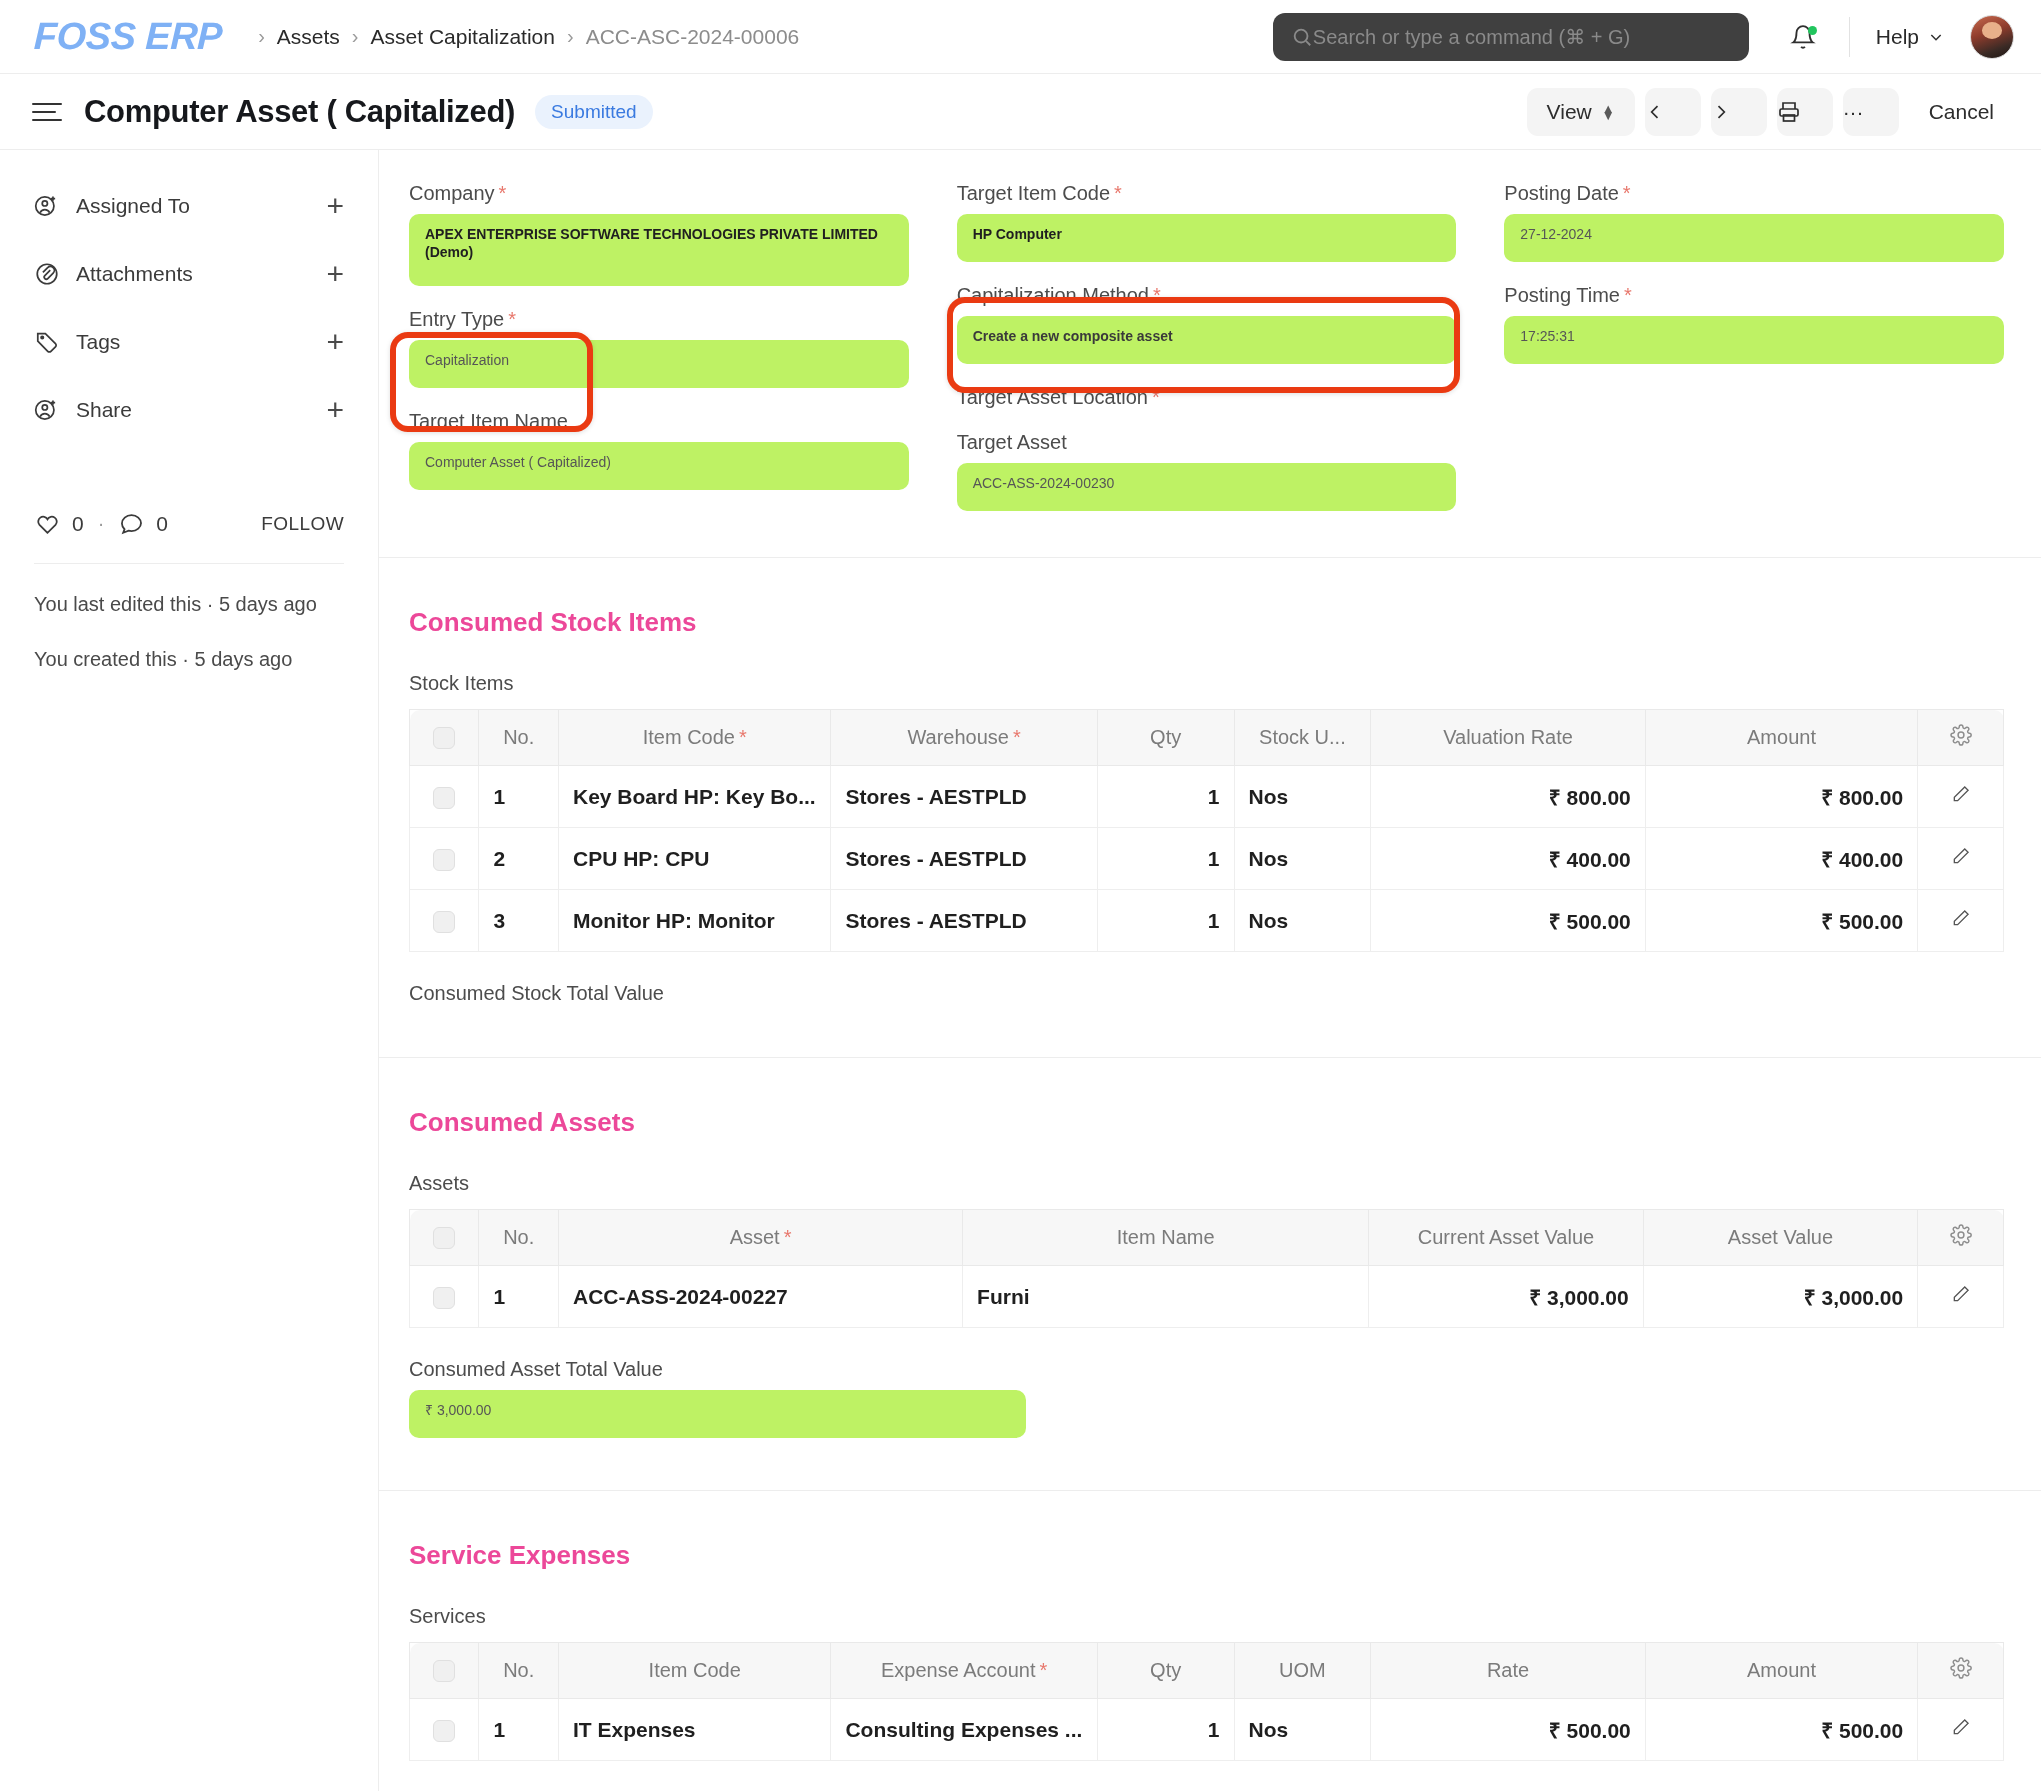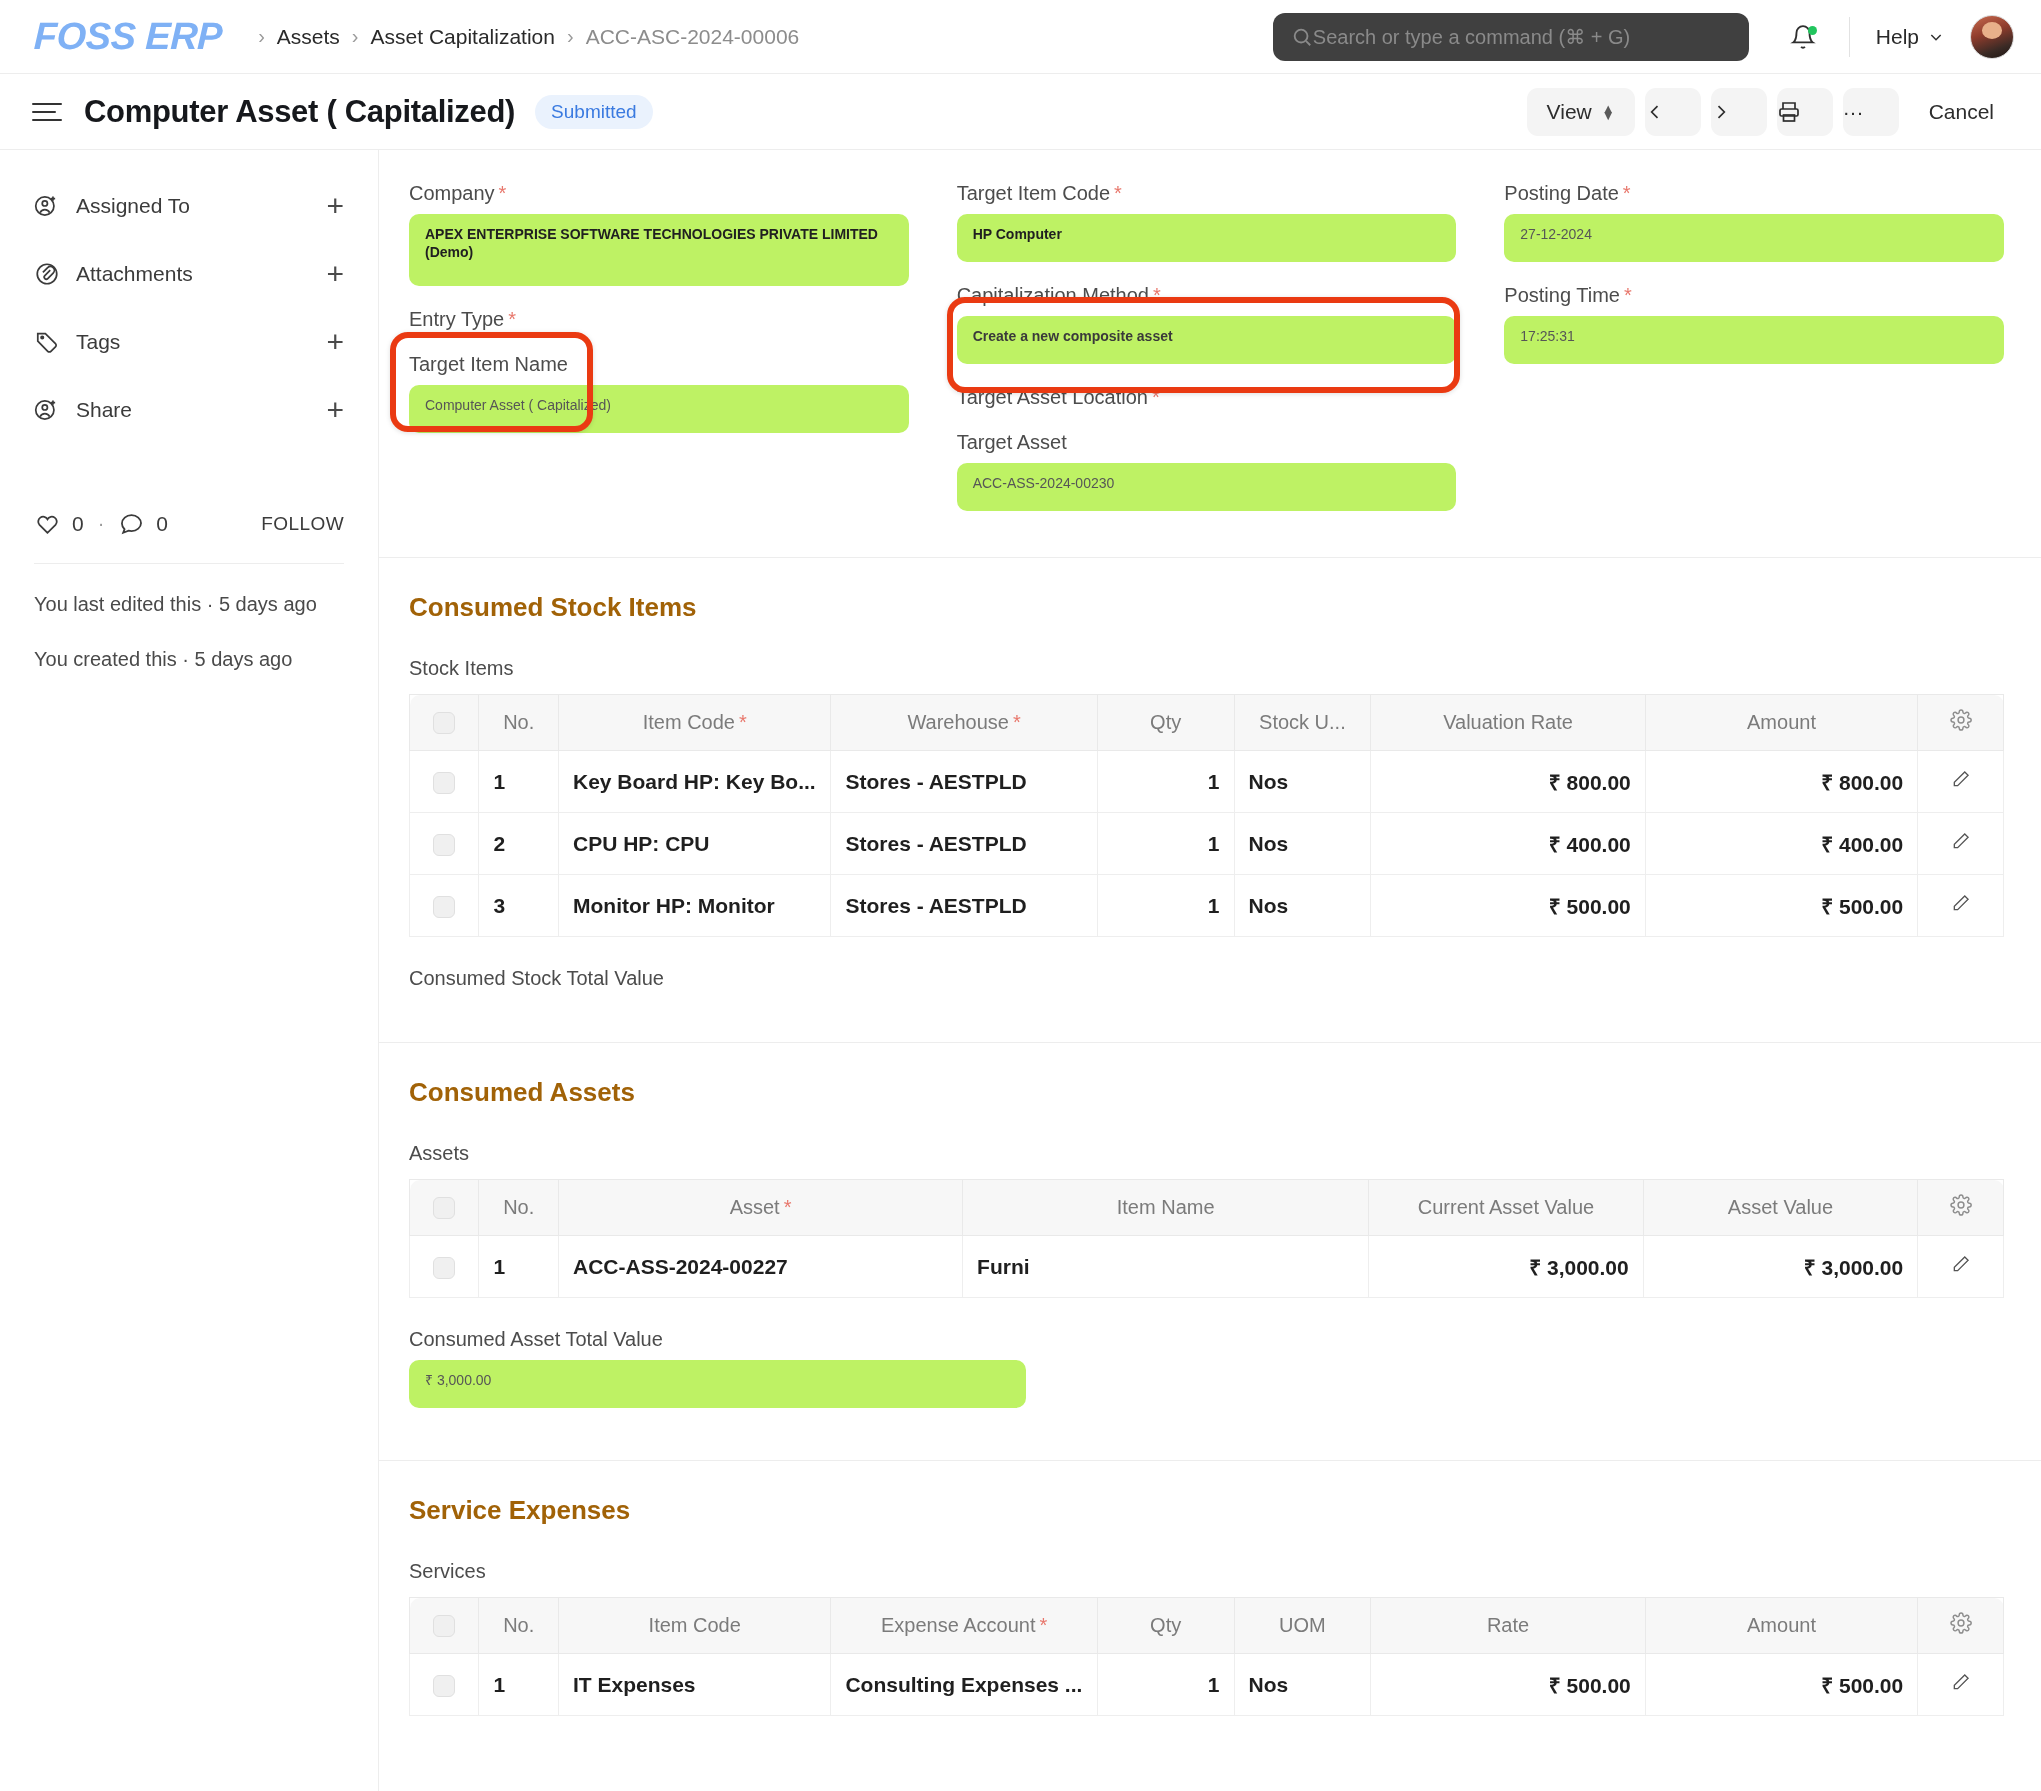--- a/index.html
+++ b/index.html
@@ -102,21 +102,21 @@
   .fld-value {
     background: #bef264; border-radius: 10px; min-height: 48px;
     padding: 11px 16px; font-size: 14px; color: #565656; line-height: 1.32;
   }
   .fld-value.bold { color: #202020; font-weight: 700; }
   .fld-value.semi { color: #3a3a3a; font-weight: 700; }
   .fld-value.tall { min-height: 72px; }
 
   .section-rule { height:1px; background:#ededed; }
   .section { padding: 34px 38px 30px 30px; }
-  .section-title { font-size: 26px; font-weight: 700; color:#a16207; margin-bottom: 34px; }
+  .section-title { font-size: 26px; font-weight: 700; color:#ec4899; margin-bottom: 34px; margin-top: 15px; }
   .grid-label { font-size: 20px; color:#4c4c4c; margin-bottom: 14px; }
 
   
   table.grid { width: 100%; border-collapse: collapse; table-layout: fixed; }
   table.grid thead th {
     background:#f7f7f7; font-size: 20px; font-weight: 400; color:#7b7b7b;
     height: 56px; border: 1px solid #e9e9e9; border-left:none; padding: 0 14px;
     text-align: center; vertical-align: middle;
   }
   table.grid thead th:first-child { border-left: 1px solid #e9e9e9; border-top-left-radius: 10px;}
@@ -298,20 +298,21 @@
 
       <div class="form-grid">
 
         <div class="col">
           <div class="fld">
             <span class="fld-label"><span>Company</span><span class="req">*</span></span>
             <div class="fld-value bold tall">APEX ENTERPRISE SOFTWARE TECHNOLOGIES PRIVATE LIMITED (Demo)</div>
           </div>
           <div class="fld">
             <span class="fld-label"><span>Entry Type</span><span class="req">*</span></span>
+            <div class="fld-value">Capitalization</div>
           </div>
           <div class="fld">
             <span class="fld-label">Target Item Name</span>
             <div class="fld-value">Computer Asset ( Capitalized)</div>
           </div>
         </div>
 
         <div class="col">
           <div class="fld">
             <span class="fld-label"><span>Target Item Code</span><span class="req">*</span></span>

